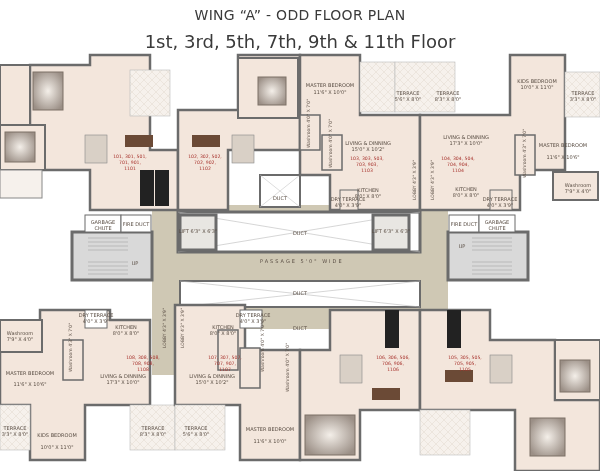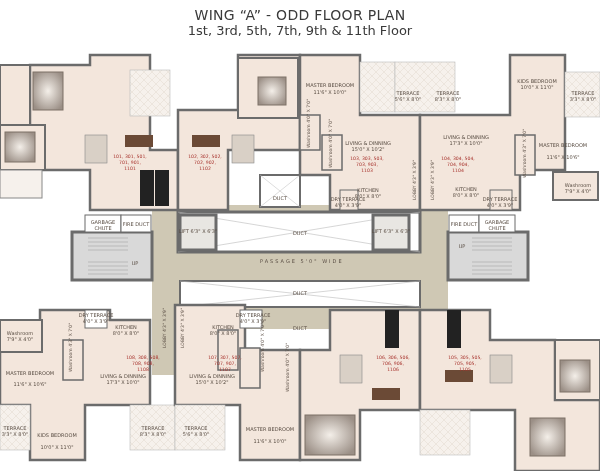--- a/index.html
+++ b/index.html
@@ -1,19 +1,19 @@
 <!DOCTYPE html>
 <html><head>
 <meta charset="utf-8">
 <style>
   html,body{margin:0;padding:0;background:#fff;}
   body{width:600px;height:471px;position:relative;overflow:hidden;font-family:"Liberation Sans",sans-serif;}
   .title{position:absolute;left:0;width:600px;text-align:center;color:#3a3a3a;font-family:"DejaVu Sans",sans-serif;}
   .t1{top:7px;font-size:14px;letter-spacing:0.3px;}
-  .t2{top:23px;font-size:13px;}
+  .t2{top:31px;font-size:18px;}
   .plan{position:absolute;left:0;top:0;width:600px;height:471px;}
   .lbl{position:absolute;font-size:5px;line-height:6px;color:#5a4e44;text-align:center;font-family:"DejaVu Sans",sans-serif;white-space:nowrap;transform:translateX(-50%);}
   .unit{position:absolute;font-size:4.6px;line-height:6px;color:#a8342e;text-align:center;font-family:"DejaVu Sans",sans-serif;white-space:nowrap;transform:translateX(-50%);}
   .vlbl{position:absolute;font-size:4.5px;color:#5a4e44;font-family:"DejaVu Sans",sans-serif;white-space:nowrap;transform:rotate(-90deg);transform-origin:left top;}
   .passage{position:absolute;left:260px;top:258px;width:90px;font-size:5px;letter-spacing:2px;color:#5a4e44;font-family:"DejaVu Sans",sans-serif;}
 </style>
 </head>
 <body>
 
 <div class="title t1">WING “A” - ODD FLOOR PLAN</div>

